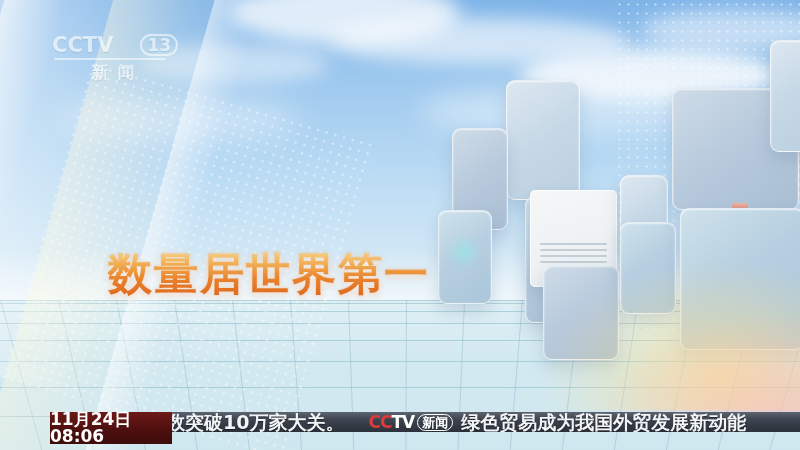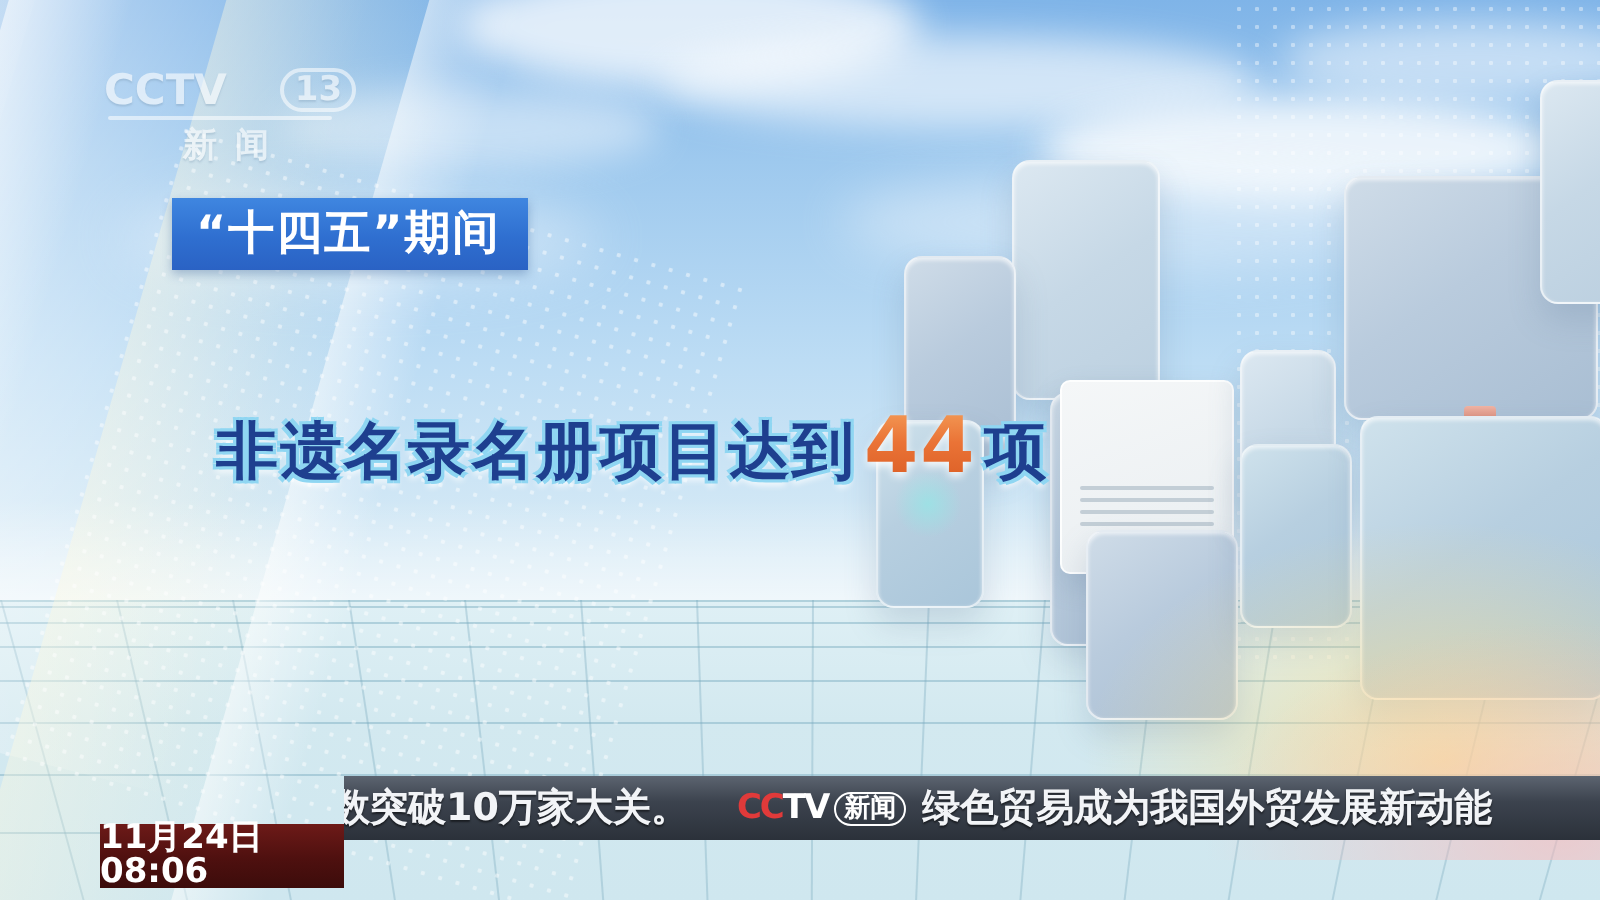--- a/index.html
+++ b/index.html
@@ -117,21 +117,21 @@
   .prog-logo .en{position:absolute;left:0;right:0;top:24px;text-align:center;color:#c9dcf2;
     font-size:7px;letter-spacing:3.4px;line-height:1;opacity:.9;}
   .prog-logo .shine{position:absolute;left:-20px;top:-10px;width:60px;height:70px;
     background:linear-gradient(90deg,rgba(255,255,255,.28),rgba(255,255,255,0));transform:rotate(18deg);}
 
   .datebox{position:absolute;left:50px;top:412px;width:122px;height:32px;
     background:linear-gradient(180deg,#6d1a18 0%,#4e100f 55%,#3c0c0b 100%);
     display:flex;align-items:center;justify-content:center;}
   .datebox .d{color:#fff;font-size:17px;font-weight:700;letter-spacing:0px;line-height:1;}
 
-  .ticker{position:absolute;left:172px;top:388px;right:0;height:32px;
+  .ticker{position:absolute;left:172px;top:412px;right:0;height:20px;
     background:linear-gradient(180deg,#5c6470 0%,#3c434e 40%,#2b313a 100%);
     display:flex;align-items:center;overflow:hidden;}
   .ticker .txt{color:#f2f4f7;font-size:19px;font-weight:700;white-space:nowrap;line-height:1;
     margin-left:-6px;text-shadow:0 1px 1px rgba(0,0,0,.5);}
   .ticker .sep{flex:0 0 auto;width:24px;}
   .cctvnews{display:flex;align-items:center;gap:3px;flex:0 0 auto;}
   .cctvnews .cc{font-size:17px;font-weight:700;color:#fff;letter-spacing:-1px;line-height:1;}
   .cctvnews .cc .r{color:#e03a3a;}
   .cctvnews .nbox{font-size:13px;font-weight:700;color:#fff;border:1.5px solid #fff;border-radius:9px;
     padding:0 4px;line-height:15px;}
@@ -213,27 +213,22 @@
 
   <div class="cctv13">
     <div class="row1">
       <div class="txt">CCTV</div>
       <div class="num">13</div>
     </div>
     <div class="rule"></div>
     <div class="sub">新闻</div>
   </div>
 
-  <div class="banner">
-    <span>“十四五”期间</span>
-  </div>
-
-  <div class="tline t2">
-    <span>非遗名录名册项目达到</span><span class="num44">44</span><span>项</span>
-  </div>
+
+  <div class="tline t3">数量居世界第一</div>
 
 
   <div class="datebox">
     <div class="d">11月24日08:06</div>
   </div>
 
   <div class="ticker">
     <div class="txt">数突破10万家大关。</div>
     <div class="sep"></div>
     <div class="cctvnews">

